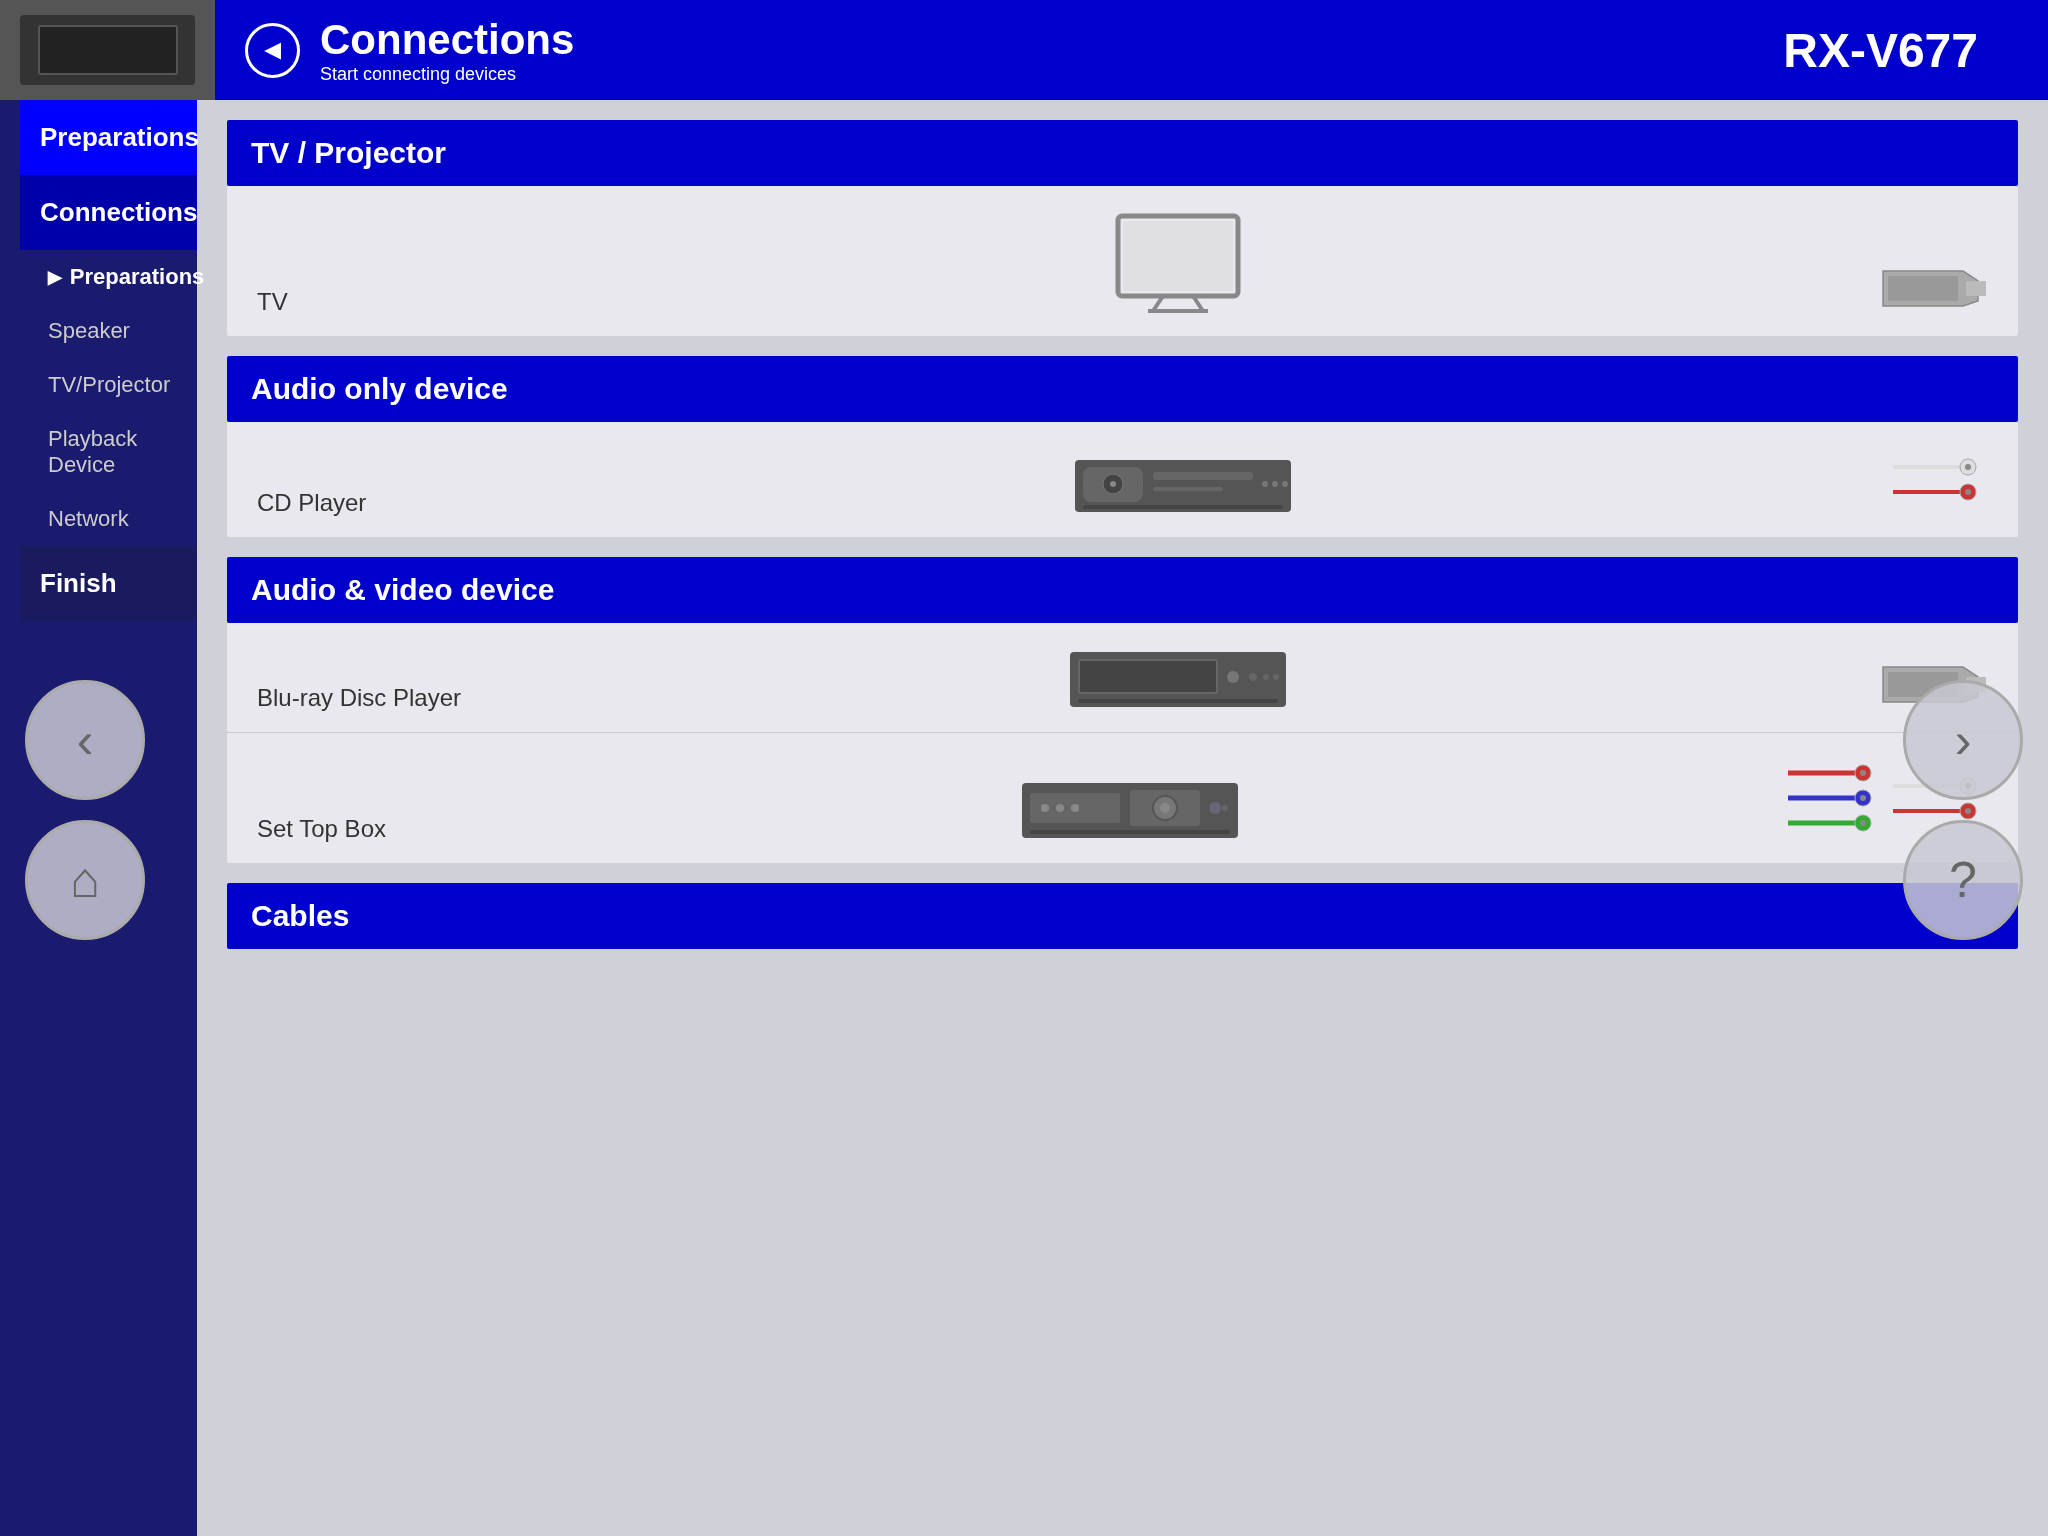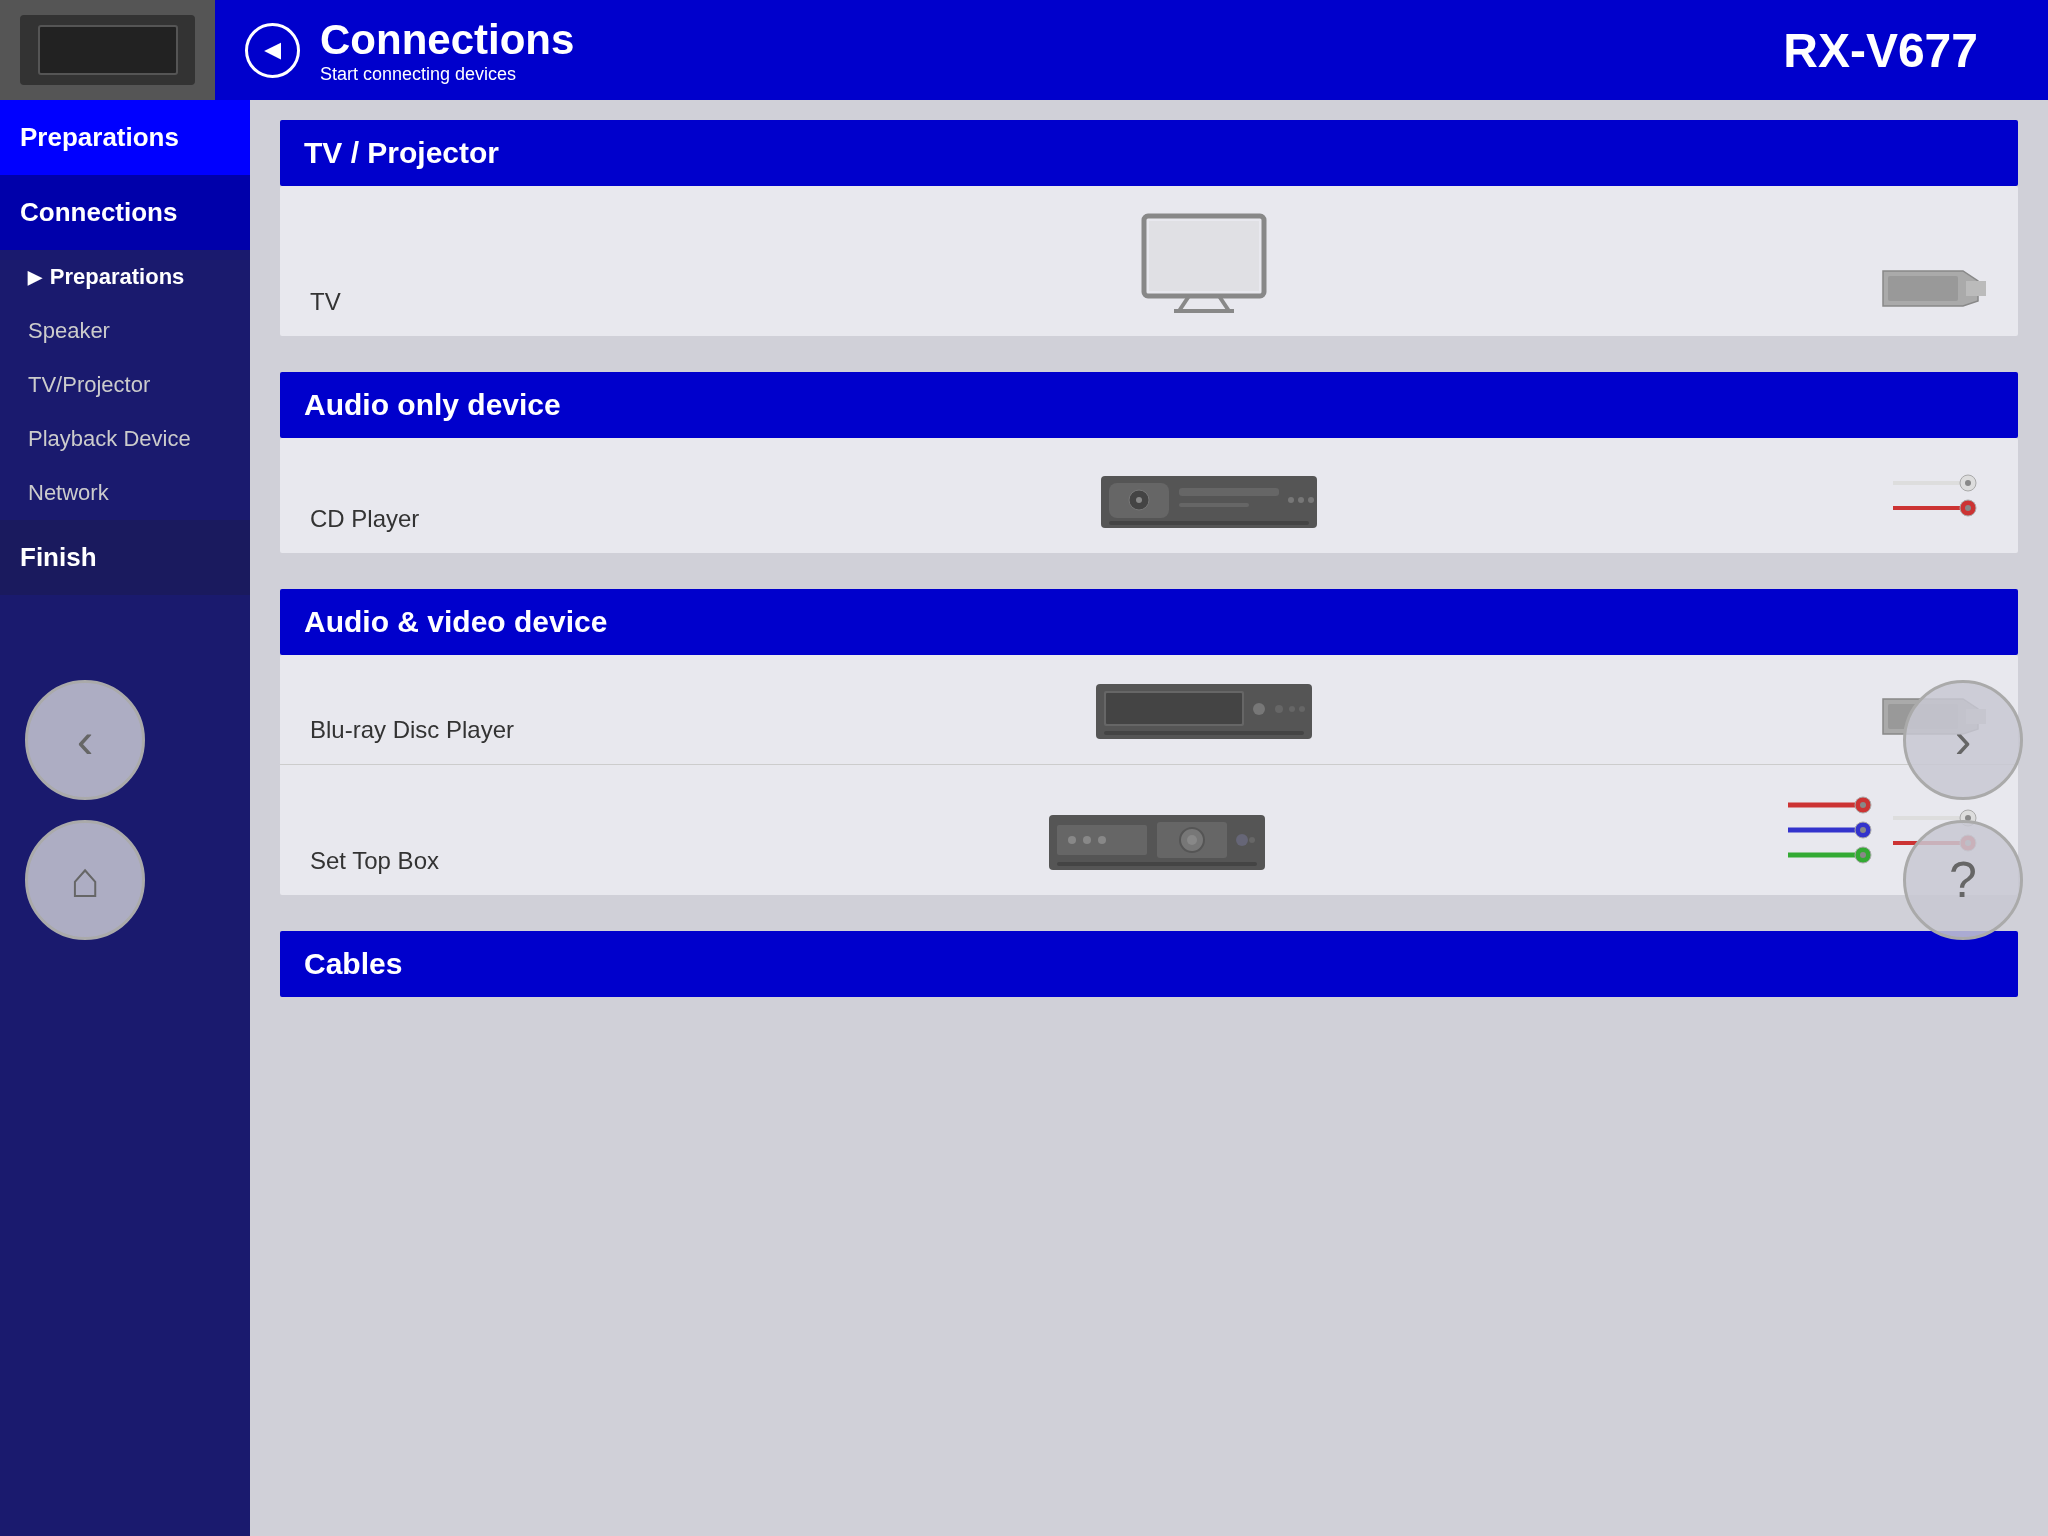--- a/index.html
+++ b/index.html
@@ -70,25 +70,26 @@
 
     
     .main-layout {
       display: flex;
       flex: 1;
       overflow: hidden;
     }
 
     
     .sidebar {
-      width: 250px;
+      width: 197px;
       background: #1a1a6e;
       flex-shrink: 0;
       display: flex;
       flex-direction: column;
+      padding-left: 20px;
     }
     .sidebar-item {
       padding: 18px 20px;
       color: white;
       font-size: 24px;
       cursor: pointer;
       display: flex;
       align-items: center;
     }
     .sidebar-item.active {
@@ -135,21 +136,21 @@
     
     .content-area {
       flex: 1;
       overflow-y: auto;
       padding: 20px 30px;
       position: relative;
     }
 
     
     .section {
-      margin-bottom: 36px;
+      margin-bottom: 20px;
     }
     .section-header {
       background: #0000cc;
       color: white;
       font-size: 30px;
       font-weight: bold;
       padding: 16px 24px;
       border-radius: 2px;
     }
     .section-body {

